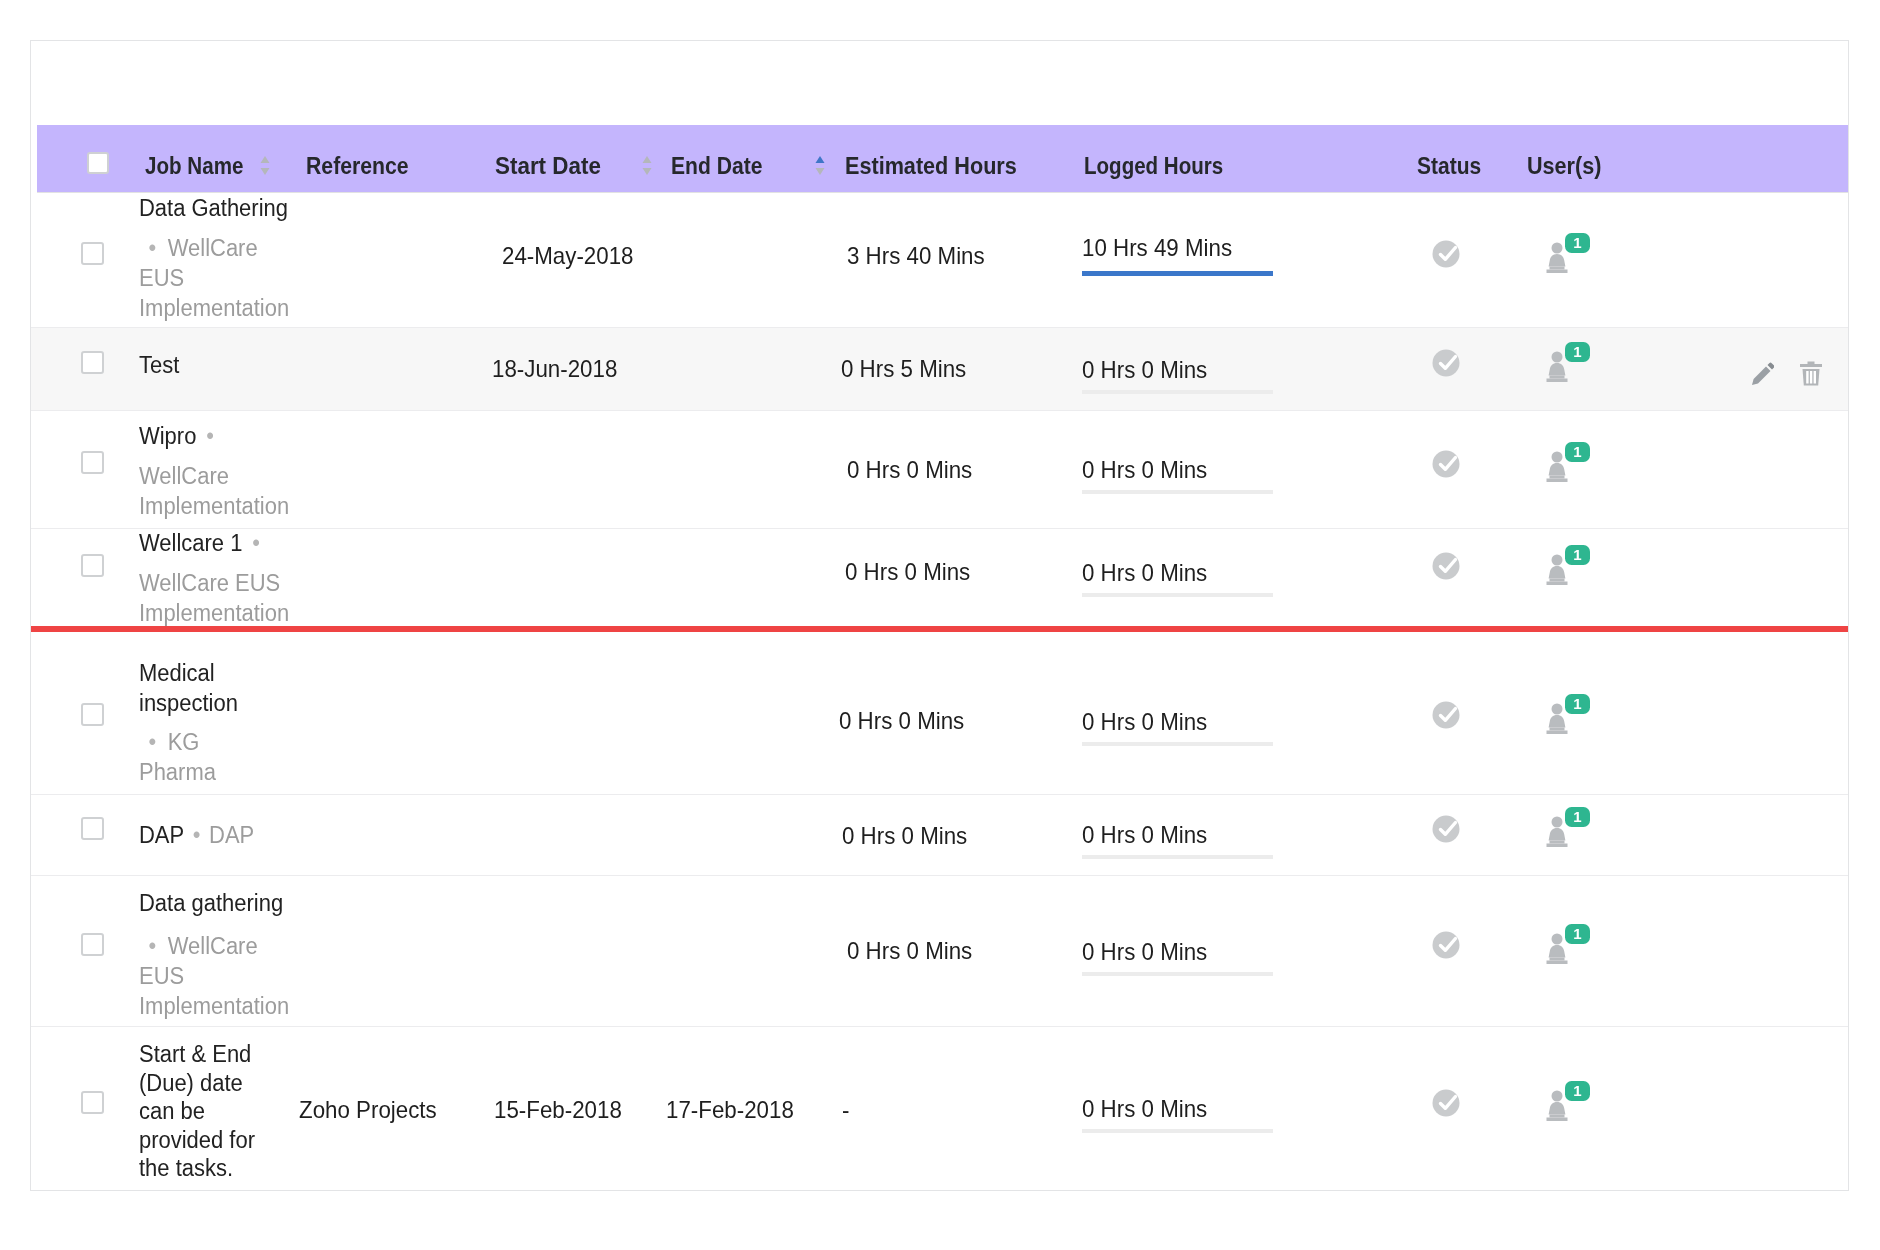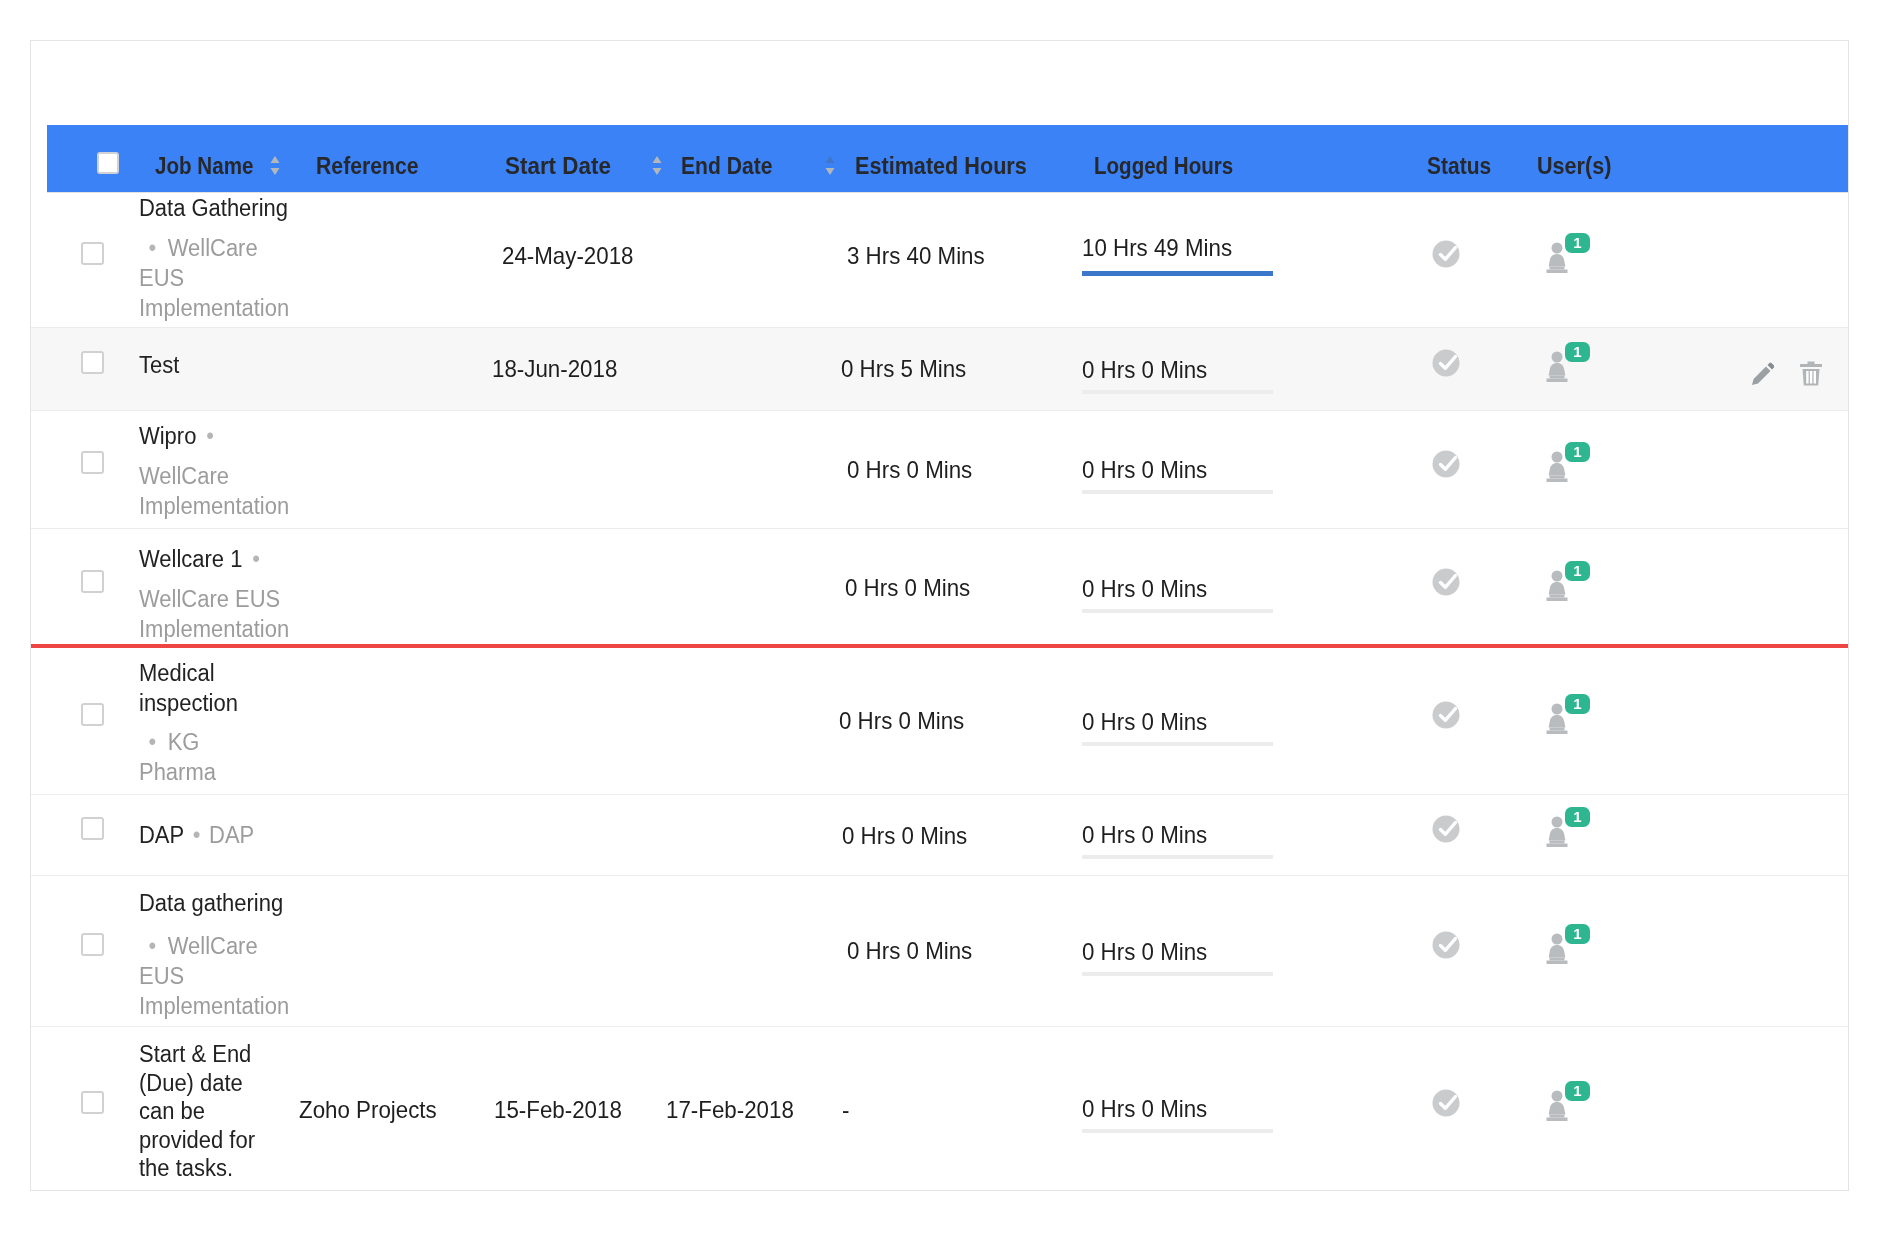--- a/index.html
+++ b/index.html
@@ -2,21 +2,21 @@
 <html><head><meta charset="utf-8">
 <style>
 html,body{margin:0;padding:0;background:#fff;width:1880px;height:1250px;overflow:hidden}
 body{font-family:"Liberation Sans", sans-serif;-webkit-font-smoothing:antialiased}
 .blt{color:#b5b5b5}
 .hdr{position:absolute;font-size:23px;font-weight:bold;color:#26282c;line-height:28px;white-space:nowrap;transform-origin:0 0}
 </style></head><body>
 <div style="position:absolute;left:30px;top:40px;width:1819px;height:1151px;border:1px solid #e3e4e6;background:#fff;box-sizing:border-box">
 <div style="position:relative;width:1817px;height:1149px;overflow:hidden">
 
-<div style="position:absolute;left:16px;top:84px;width:1817px;height:68px;background:#3b82f6;border-bottom:1px solid #e2e2e3;box-sizing:border-box">
+<div style="position:absolute;left:6px;top:84px;width:1817px;height:68px;background:#c4b5fd;border-bottom:1px solid #e2e2e3;box-sizing:border-box">
 <div style="position:absolute;left:50px;top:27px;width:22px;height:22px;border:2px solid #cfd1d3;border-radius:3px;background:#fff;box-sizing:border-box"></div>
 <div class="hdr" style="left:108px;top:27px;transform:scaleX(0.895)">Job Name</div>
 <div class="hdr" style="left:269px;top:27px;transform:scaleX(0.923)">Reference</div>
 <div class="hdr" style="left:458px;top:27px;transform:scaleX(0.975)">Start Date</div>
 <div class="hdr" style="left:634px;top:27px;transform:scaleX(0.917)">End Date</div>
 <div class="hdr" style="left:808px;top:27px;transform:scaleX(0.94)">Estimated Hours</div>
 <div class="hdr" style="left:1047px;top:27px;transform:scaleX(0.893)">Logged Hours</div>
 <div class="hdr" style="left:1380px;top:27px;transform:scaleX(0.912)">Status</div>
 <div class="hdr" style="left:1490px;top:27px;transform:scaleX(0.938)">User(s)</div>
 <svg style="position:absolute;left:223px;top:31px" width="10" height="20" viewBox="0 0 10 20">
@@ -117,21 +117,21 @@
         </svg>
         <svg style="position:absolute;left:1512px;top:31px" width="50" height="42" viewBox="0 0 50 42">
           <circle cx="14" cy="15" r="5.5" fill="#b9bcbf"></circle>
           <path d="M14 21 c-4.2 0 -6.6 2.6 -7.2 6.2 L5.6 33.5 h16.8 l-1.2-6.3 C20.6 23.6 18.2 21 14 21 z" fill="#b9bcbf"></path>
           <rect x="6.5" y="33.5" width="15" height="3" fill="#b9bcbf"></rect>
           <rect x="3.5" y="36.5" width="21" height="3.5" fill="#b9bcbf"></rect>
           <rect x="22" y="0" width="25" height="20" rx="6.5" fill="#2eb690"></rect>
           <text x="34.5" y="15" font-family="Liberation Sans, sans-serif" font-size="15" font-weight="bold" fill="#fff" text-anchor="middle">1</text>
         </svg>
       </div>
-<div style="position:absolute;left:0;top:488px;width:1817px;height:119px;border-bottom:4px solid #ef4444;box-sizing:border-box">
+<div style="position:absolute;left:0;top:472px;width:1817px;height:119px;border-bottom:6px solid #ef4444;box-sizing:border-box">
         <div style="position:absolute;left:50px;top:41px;width:23px;height:23px;border:2px solid #cfd1d3;border-radius:3px;background:#fff;box-sizing:border-box"></div>
         <div style="position:absolute;left:108px;top:16px;width:176px;font-size:23px;line-height:29.5px;color:#222;transform:scaleX(0.955);transform-origin:0 0">
           <div>Wellcare 1 <span class="blt" style="margin-left:4px">•</span></div>
           <div style="margin-top:9px;line-height:30px;color:#9c9c9c">
             <div>WellCare EUS</div>
             <div>Implementation</div>
           </div>
         </div>
         <div style="position:absolute;left:814px;top:44px;font-size:24px;line-height:30px;color:#1e1e1e;white-space:nowrap;transform:scaleX(0.93);transform-origin:0 0">0 Hrs 0 Mins</div>
         <div style="position:absolute;left:1051px;top:46px;width:191px">

